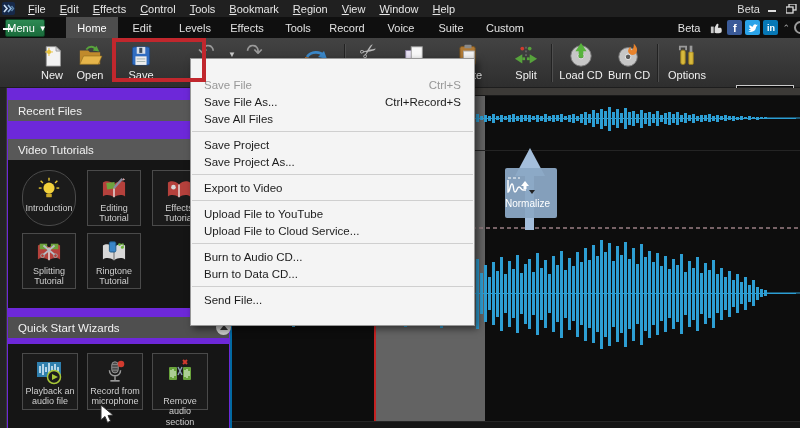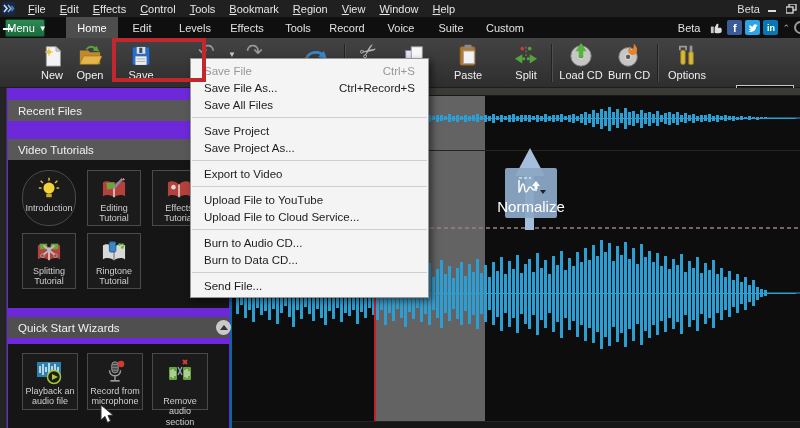--- a/index.html
+++ b/index.html
@@ -62,26 +62,26 @@
 
   
   .wavepanel{position:absolute;left:232px;top:88px;width:568px;height:340px;background:#0d0d0d;}
   .wp-topbar{position:absolute;left:0;top:0;width:568px;height:8px;background:#3c3a37;border-bottom:1px solid #191919;}
   .wp-ovline{position:absolute;left:0;top:62px;width:568px;height:1px;background:#242424;}
   .wp-bottom{position:absolute;left:0;top:333px;width:568px;height:7px;background:#161616;border-top:1px solid #262626;}
   #wave-svg{position:absolute;left:0;top:0;}
   .normalize-stem{position:absolute;left:260px;top:58px;z-index:3;}
   .normalize-btn{position:absolute;left:273px;top:80px;width:52px;height:50px;z-index:4;
                  background:rgba(139,168,197,.95);border-radius:2px;display:flex;flex-direction:column;
-                 align-items:center;color:#fff;font-size:15px;}
+                 color:#fff;font-size:10px;}
   .normalize-btn .n-ic{margin-top:6px;height:24px;display:flex;align-items:center;}
 
   
-  .savemenu{position:absolute;left:190px;top:58px;width:239px;background:#f4f4f4;border:1px solid #979797;
-            z-index:40;box-shadow:3px 3px 7px rgba(0,0,0,.5);padding:3px 0;font-size:11.5px;color:#1c1c1c;}
+  .savemenu{position:absolute;left:190px;top:58px;width:285px;background:#f4f4f4;border:1px solid #979797;
+            z-index:40;box-shadow:3px 3px 7px rgba(0,0,0,.5);padding:17px 0;font-size:11.5px;color:#1c1c1c;}
   .smi{height:17px;display:flex;align-items:center;padding:0 13px;justify-content:space-between;}
   .smi.disabled{color:#979797;}
   .smsep{height:1px;background:#cfcfcf;margin:4px 1px;}
 
   .redbox{position:absolute;left:112px;top:38px;width:94px;height:44px;border:4px solid #c1272d;z-index:50;}
   .mousecursor{position:absolute;left:100px;top:404px;z-index:70;}
 </style>
 </head>
 <body>
 

